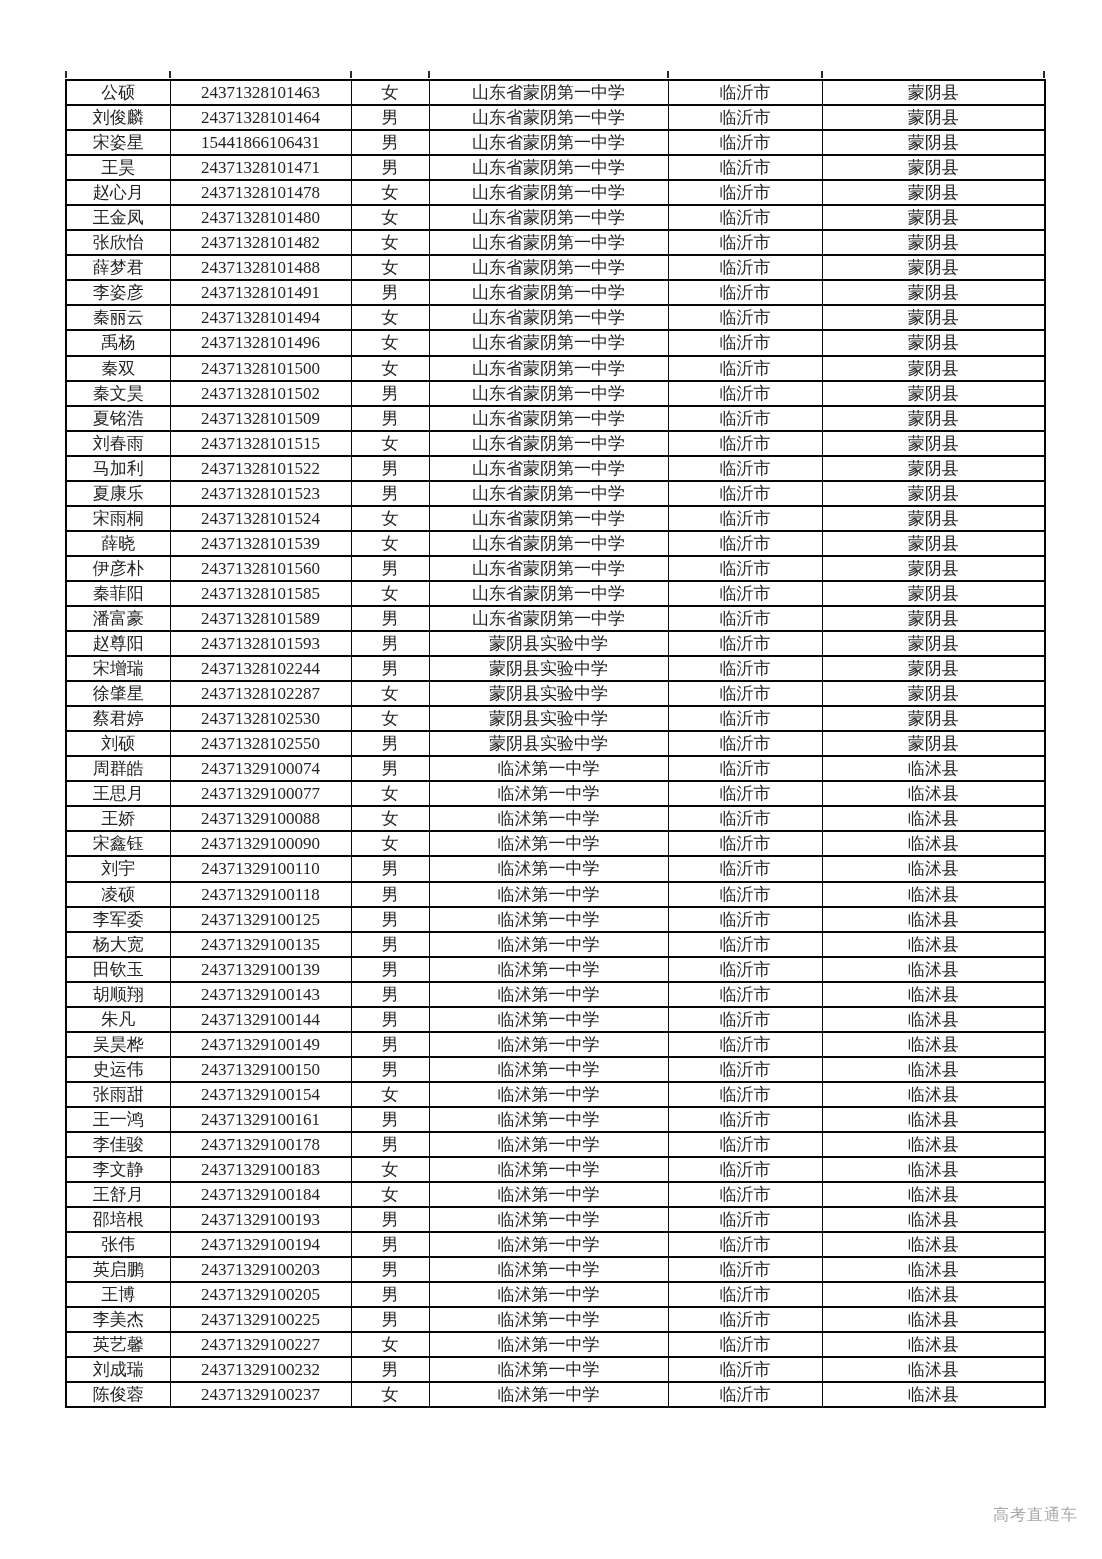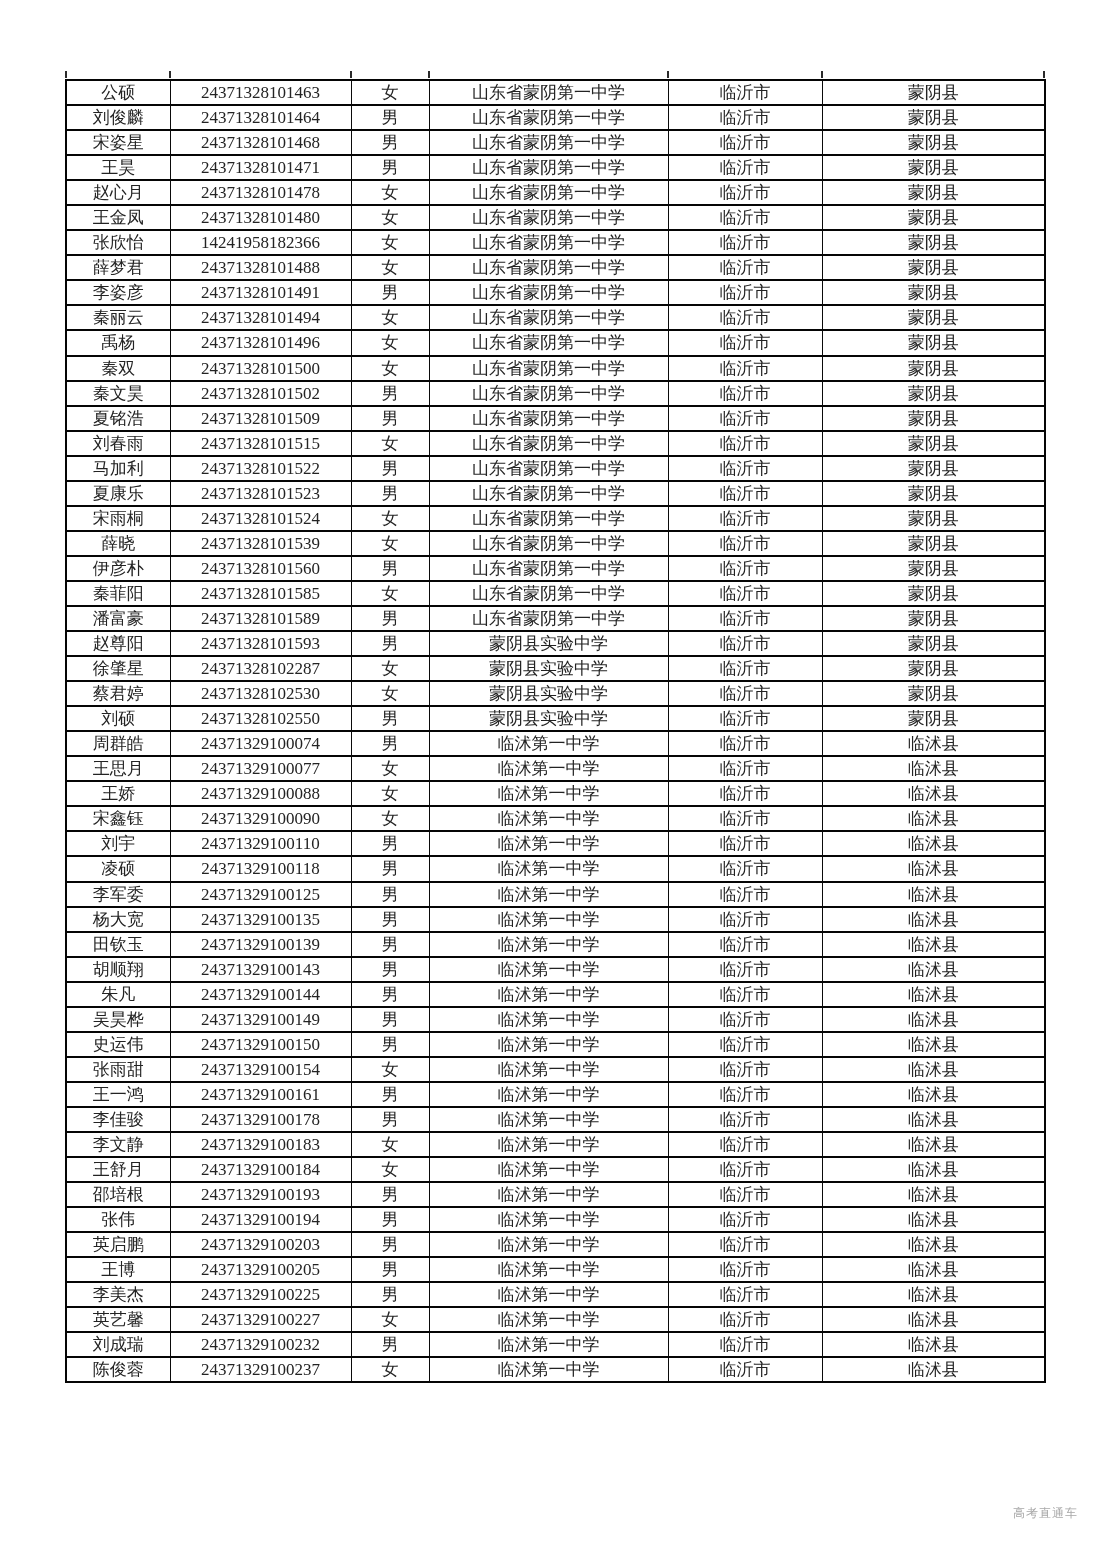--- a/index.html
+++ b/index.html
@@ -67,21 +67,21 @@
     color: #232323;
     white-space: nowrap;
     overflow: hidden;
   }
 
   .watermark {
     position: absolute;
     top: 1505px;
     right: 24px;
     font-family: "Liberation Sans", "DejaVu Sans", sans-serif;
-    font-size: 12px;
+    font-size: 16px;
     letter-spacing: 1px;
     color: #a8a8a8;
   }
 </style>
 </head>
 <body>
 
 <div class="page">
 
   <div>
@@ -115,21 +115,21 @@
         <tr>
           <td>刘俊麟</td>
           <td>24371328101464</td>
           <td>男</td>
           <td>山东省蒙阴第一中学</td>
           <td>临沂市</td>
           <td>蒙阴县</td>
         </tr>
         <tr>
           <td>宋姿星</td>
-          <td>24371328101468</td>
+          <td>15441866106431</td>
           <td>男</td>
           <td>山东省蒙阴第一中学</td>
           <td>临沂市</td>
           <td>蒙阴县</td>
         </tr>
         <tr>
           <td>王昊</td>
           <td>24371328101471</td>
           <td>男</td>
           <td>山东省蒙阴第一中学</td>
@@ -147,21 +147,21 @@
         <tr>
           <td>王金凤</td>
           <td>24371328101480</td>
           <td>女</td>
           <td>山东省蒙阴第一中学</td>
           <td>临沂市</td>
           <td>蒙阴县</td>
         </tr>
         <tr>
           <td>张欣怡</td>
-          <td>14241958182366</td>
+          <td>24371328101482</td>
           <td>女</td>
           <td>山东省蒙阴第一中学</td>
           <td>临沂市</td>
           <td>蒙阴县</td>
         </tr>
         <tr>
           <td>薛梦君</td>
           <td>24371328101488</td>
           <td>女</td>
           <td>山东省蒙阴第一中学</td>
@@ -282,20 +282,28 @@
         </tr>
         <tr>
           <td>赵尊阳</td>
           <td>24371328101593</td>
           <td>男</td>
           <td>蒙阴县实验中学</td>
           <td>临沂市</td>
           <td>蒙阴县</td>
         </tr>
         <tr>
+          <td>宋增瑞</td>
+          <td>24371328102244</td>
+          <td>男</td>
+          <td>蒙阴县实验中学</td>
+          <td>临沂市</td>
+          <td>蒙阴县</td>
+        </tr>
+        <tr>
           <td>徐肇星</td>
           <td>24371328102287</td>
           <td>女</td>
           <td>蒙阴县实验中学</td>
           <td>临沂市</td>
           <td>蒙阴县</td>
         </tr>
         <tr>
           <td>蔡君婷</td>
           <td>24371328102530</td>

